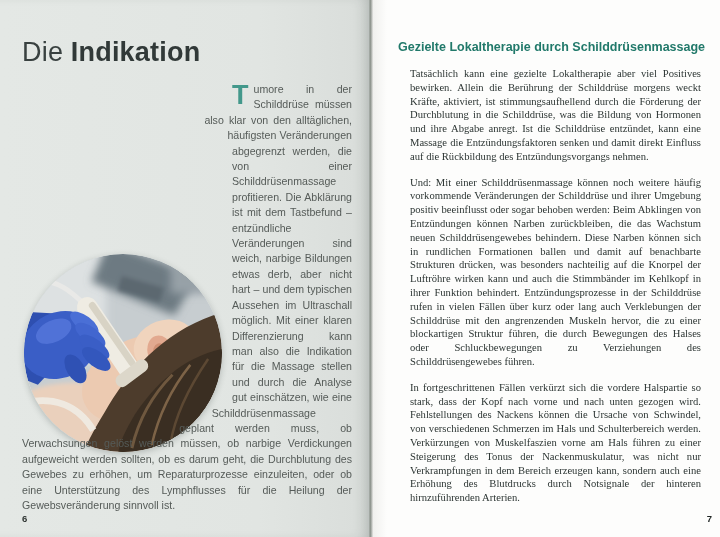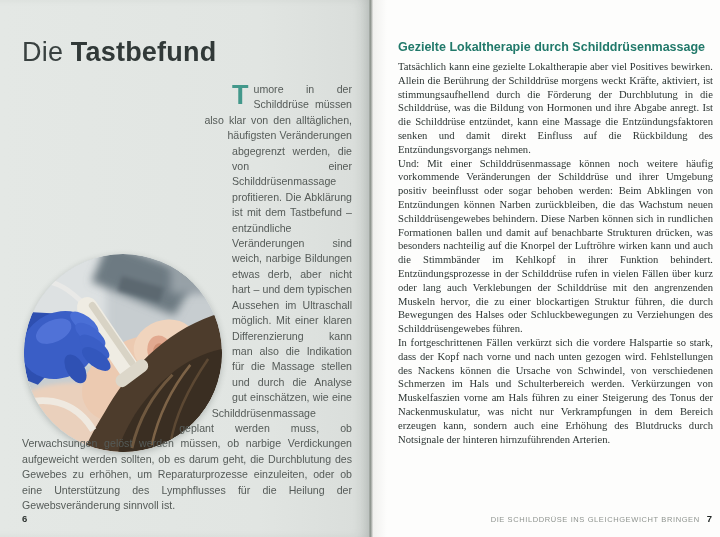--- a/index.html
+++ b/index.html
@@ -20,36 +20,36 @@
   .lp-body{font-size:10.6px;line-height:15.4px;color:#555b58;text-align:justify;hyphens:auto;}
   .lp-body p{margin:0;}
   .dropcap{float:left;font-size:27px;line-height:24px;font-weight:700;color:#43988b;margin:1px 5px 0 0;}
   .photo-float{float:left;width:198px;height:198px;margin:172px 10px 4px 2px;border-radius:50%;
                shape-outside:circle(50%);shape-margin:9px;overflow:hidden;
                box-shadow:0 2px 6px rgba(40,50,46,.25);}
   .lp-num{position:absolute;left:22px;bottom:13px;font-size:9.5px;font-weight:700;color:#2f3532;}
 
   
   .rp-inner{position:absolute;left:25px;right:7px;top:40px;}
-  .rp-heading{font-size:12.5px;line-height:15px;font-weight:700;color:#21796a;margin:0 0 5px 0;}
+  .rp-heading{font-size:12.5px;line-height:15px;font-weight:700;color:#21796a;margin:0 0 12px 0;}
   .rp-body{font-family:"Liberation Serif",serif;font-size:10.6px;line-height:13.8px;color:#2c3533;
            text-align:justify;hyphens:auto;}
-  .rp-body p{margin:0;}
+  .rp-body p{margin:12px;}
   .rp-footer{position:absolute;right:8px;bottom:13px;font-size:7.5px;letter-spacing:.6px;color:#8f948f;
              display:flex;align-items:baseline;gap:7px;}
   .rp-footer .pn{font-size:9.5px;font-weight:700;color:#1e2422;letter-spacing:0;}
 </style>
 </head>
 <body>
 
 <div class="spread">
 
   <div class="page page-left">
     <div class="lp-inner">
-      <h1 class="lp-title"><span>Die </span><span class="bold">Tastbefund</span></h1>
+      <h1 class="lp-title"><span>Die </span><span class="bold">Indikation</span></h1>
 
       <div class="lp-body">
         <div class="photo-float">
           <svg viewBox="0 0 200 200" width="198" height="198">
             <defs>
               <clipPath id="cp">
                   <circle cx="100" cy="100" r="100"></circle>
                 </clipPath>
               <filter id="b4" x="-30%" y="-30%" width="160%" height="160%">
                   <feGaussianBlur stdDeviation="4.5"></feGaussianBlur>
@@ -112,18 +112,17 @@
   <div class="page page-right">
     <div class="rp-inner">
       <h2 class="rp-heading">Gezielte Lokaltherapie durch Schilddrüsenmassage</h2>
       <div class="rp-body">
         <p>Tatsächlich kann eine gezielte Lokaltherapie aber viel Positives bewirken. Allein die Berührung der Schilddrüse morgens weckt Kräfte, aktiviert, ist stimmungsaufhellend durch die Förderung der Durchblutung in die Schilddrüse, was die Bildung von Hormonen und ihre Abgabe anregt. Ist die Schilddrüse entzündet, kann eine Massage die Entzündungsfaktoren senken und damit direkt Einfluss auf die Rückbildung des Entzündungsvorgangs nehmen.</p>
         <p>Und: Mit einer Schilddrüsenmassage können noch weitere häufig vorkommende Veränderungen der Schilddrüse und ihrer Umgebung positiv beeinflusst oder sogar behoben werden: Beim Abklingen von Entzündungen können Narben zurückbleiben, die das Wachstum neuen Schilddrüsengewebes behindern. Diese Narben können sich in rundlichen Formationen ballen und damit auf benachbarte Strukturen drücken, was besonders nachteilig auf die Knorpel der Luftröhre wirken kann und auch die Stimmbänder im Kehlkopf in ihrer Funktion behindert. Entzündungsprozesse in der Schilddrüse rufen in vielen Fällen über kurz oder lang auch Verklebungen der Schilddrüse mit den angrenzenden Muskeln hervor, die zu einer blockartigen Struktur führen, die durch Bewegungen des Halses oder Schluckbewegungen zu Verziehungen des Schilddrüsengewebes führen.</p>
         <p>In fortgeschrittenen Fällen verkürzt sich die vordere Halspartie so stark, dass der Kopf nach vorne und nach unten gezogen wird. Fehlstellungen des Nackens können die Ursache von Schwindel, von verschiedenen Schmerzen im Hals und Schulterbereich werden. Verkürzungen von Muskelfaszien vorne am Hals führen zu einer Steigerung des Tonus der Nackenmuskulatur, was nicht nur Verkrampfungen in dem Bereich erzeugen kann, sondern auch eine Erhöhung des Blutdrucks durch Notsignale der hinteren hirnzuführenden Arterien.</p>
       </div>
     </div>
     <div class="rp-footer">
-      <span>DIE SCHILDDRÜSE INS GLEICHGEWICHT BRINGEN</span>
       <span class="pn">7</span>
     </div>
   </div>
 
 </div>
 
 </body></html>

